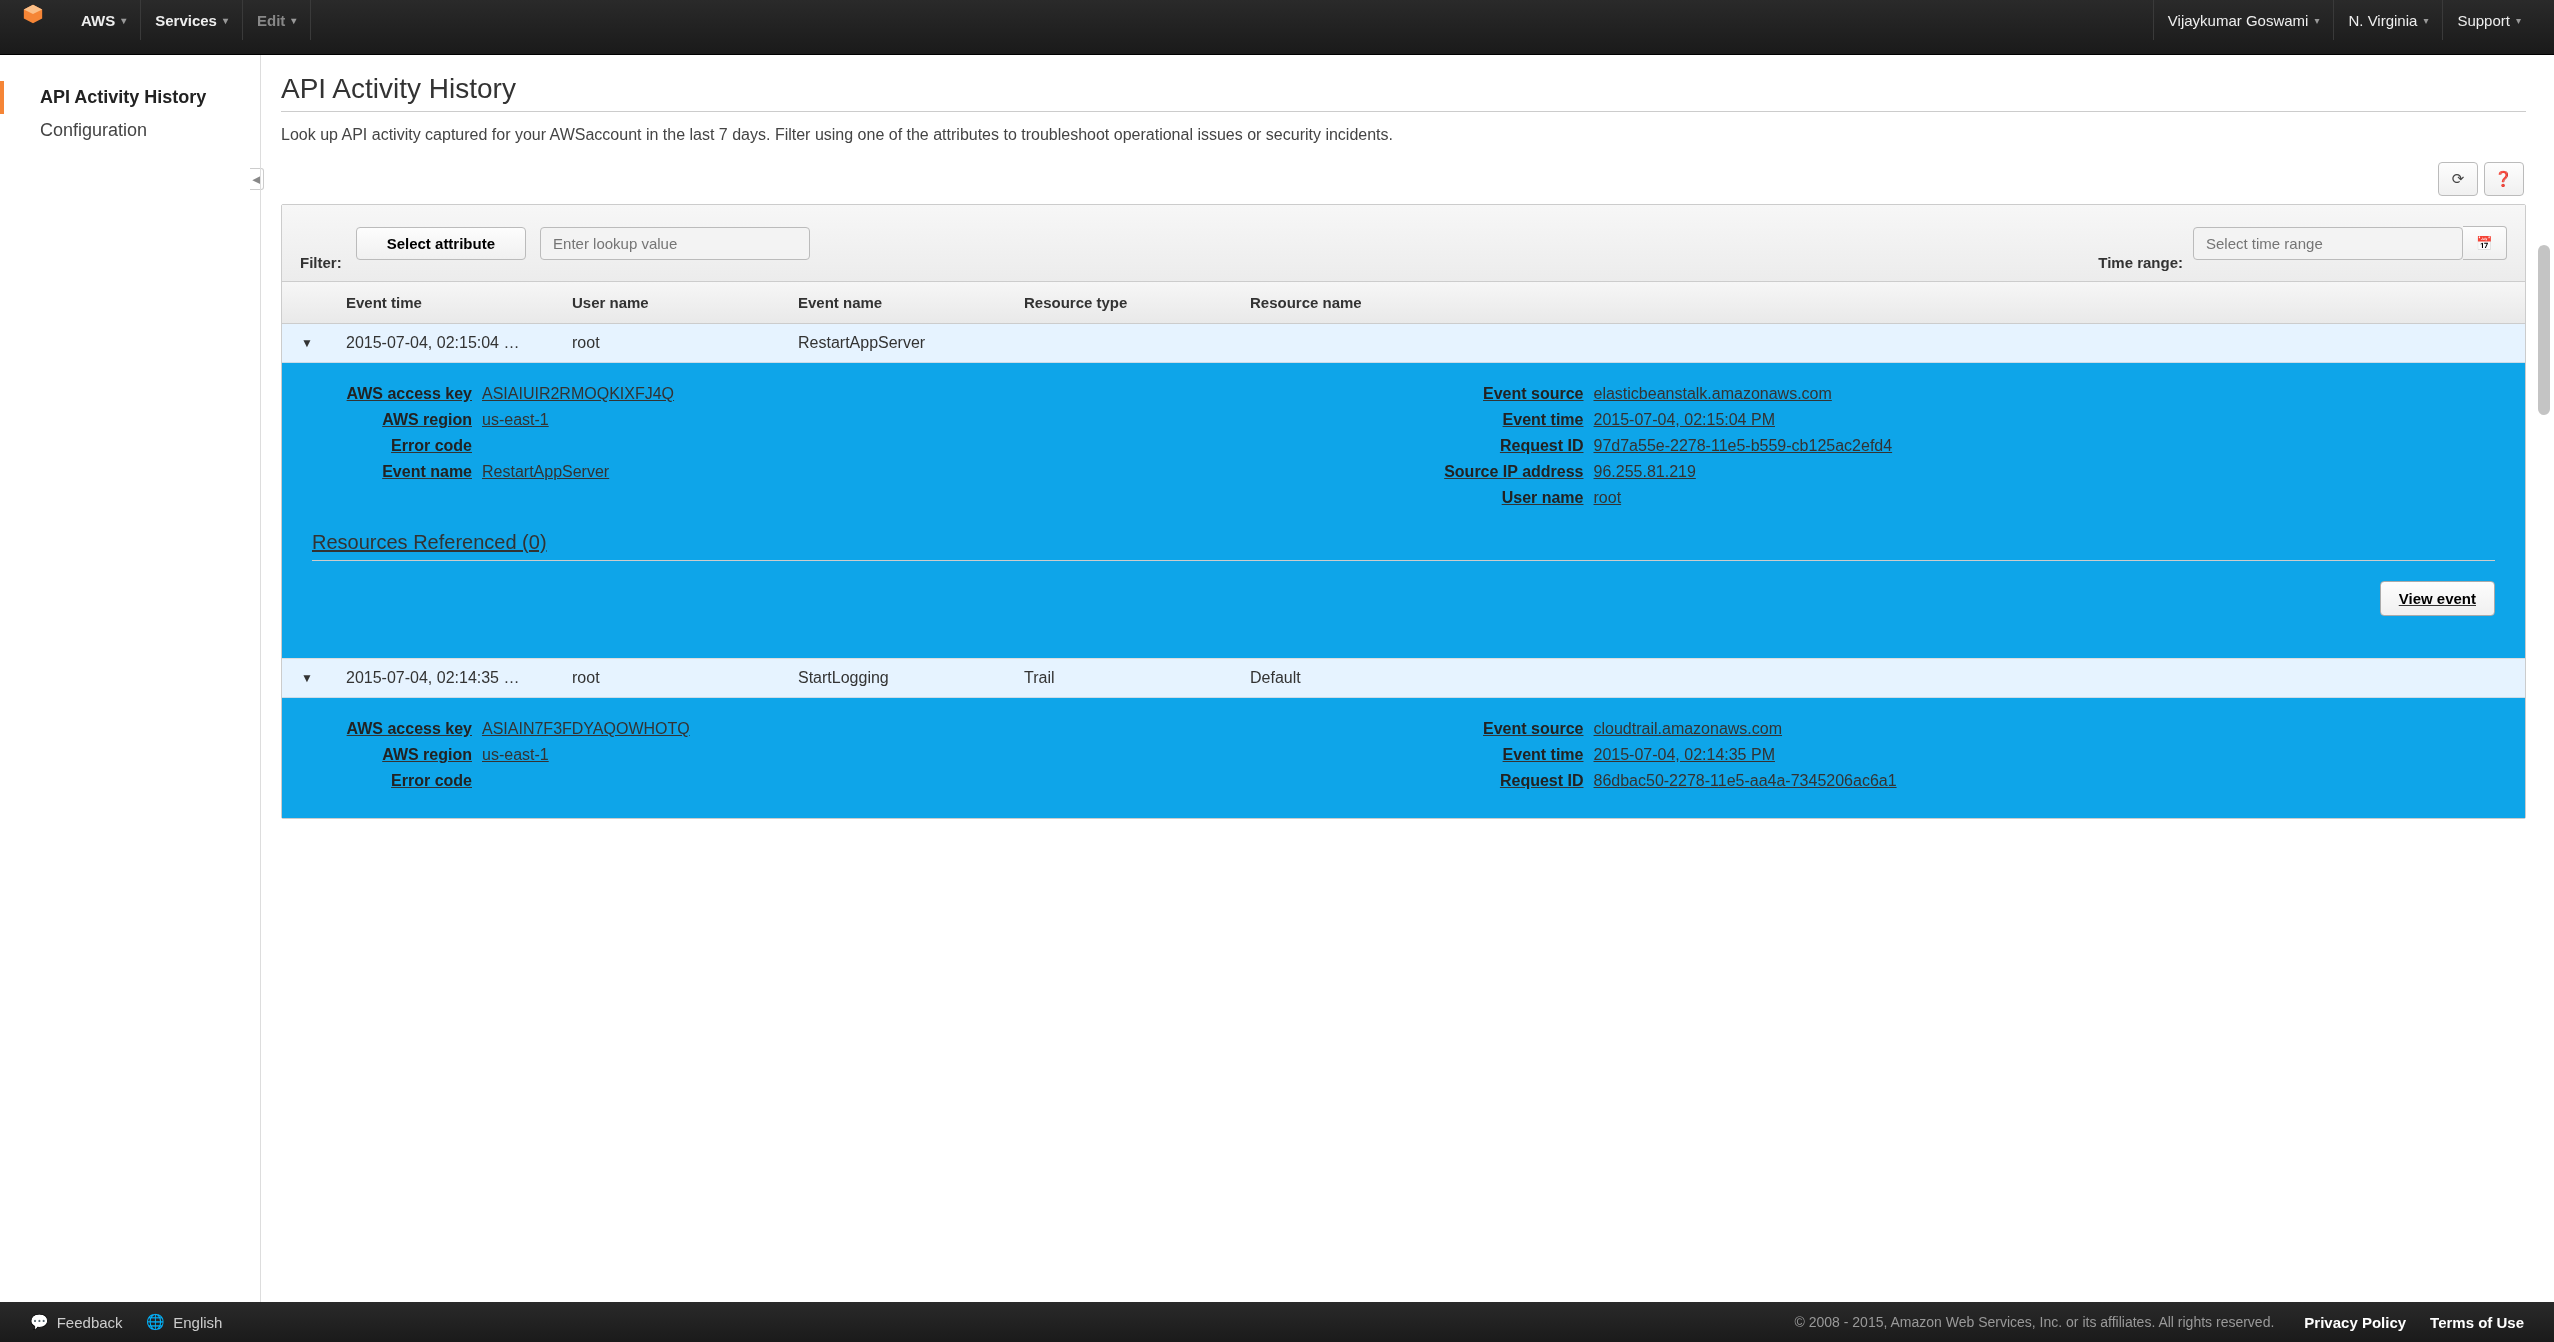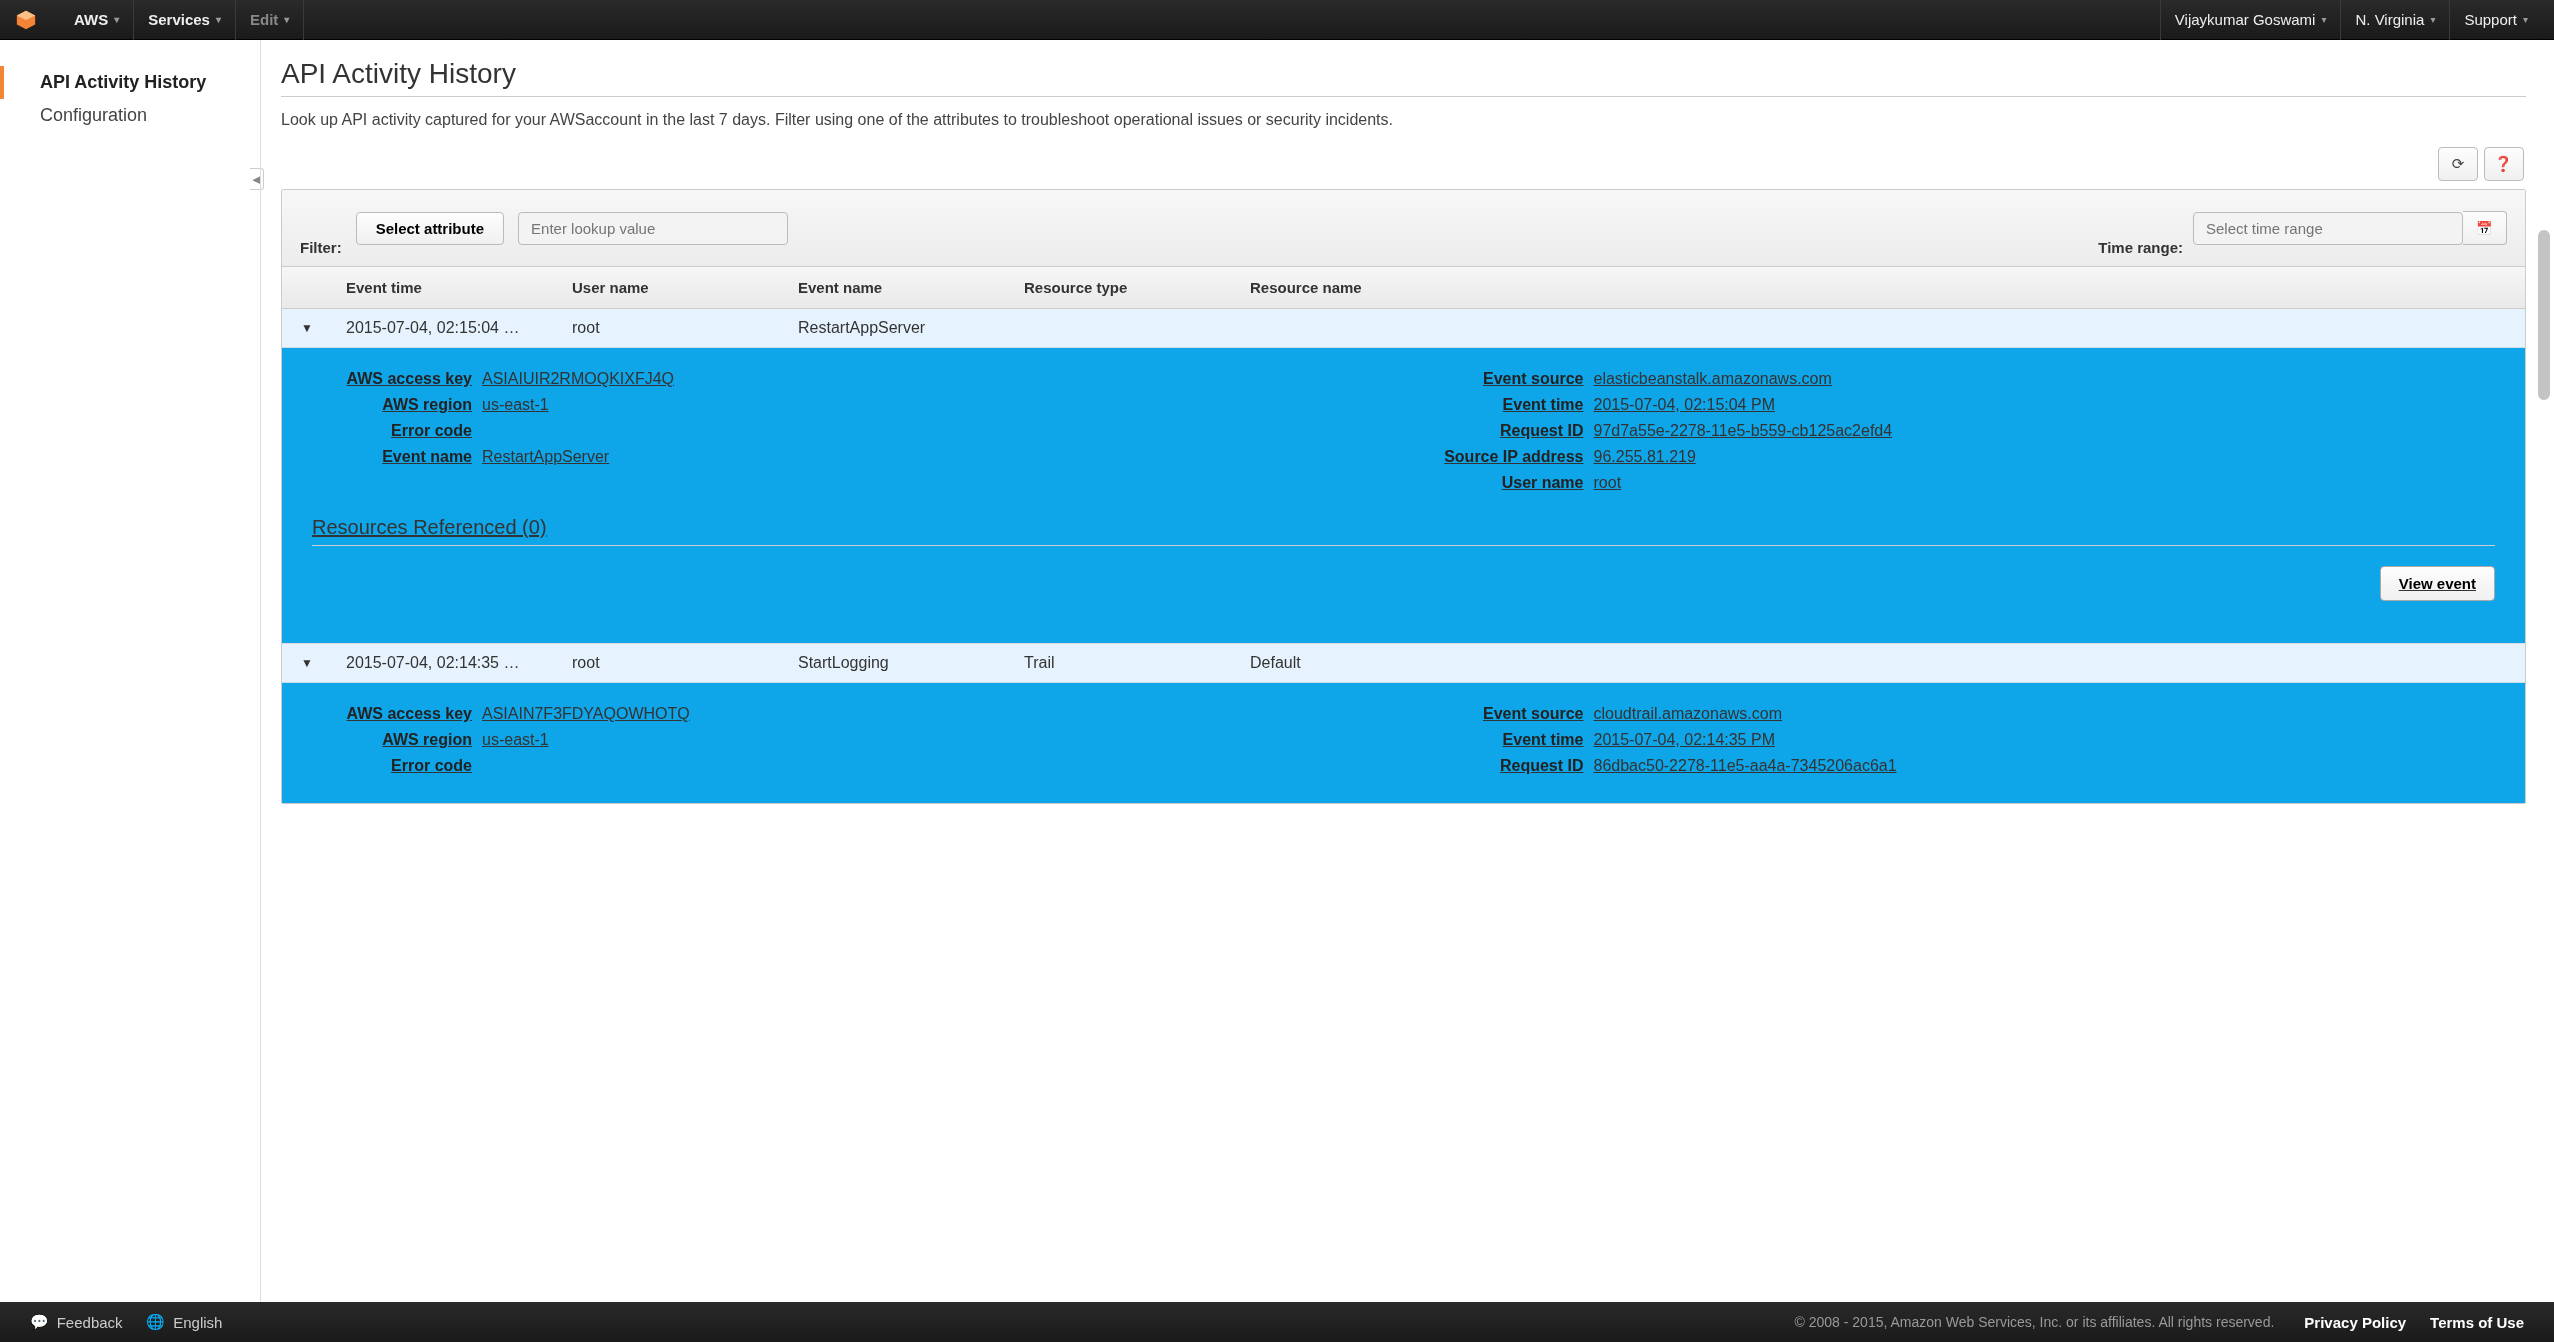--- a/index.html
+++ b/index.html
@@ -1,19 +1,19 @@
 <!DOCTYPE html>
 <html><head>
 <meta charset="utf-8">
 <style>
 * { box-sizing: border-box; margin: 0; padding: 0; }
 body { font-family: "Helvetica Neue", Helvetica, Arial, sans-serif; font-size: 14px; color: #333; background: #fff; }
 
 
-.top-nav { height: 40px; background: linear-gradient(#2a2a2a,#1a1a1a); color: #ddd; display: flex; align-items: center; padding: 0 12px; font-size: 15px; border-bottom: 1px solid #000; }
+.top-nav { height: 55px; background: linear-gradient(#2a2a2a,#1a1a1a); color: #ddd; display: flex; align-items: flex-start; padding: 0 19px; font-size: 15px; border-bottom: 1px solid #000; }
 .top-nav .logo { width: 28px; height: 28px; margin-right: 20px; display:flex; align-items:center; justify-content:center; }
 .top-nav .nav-item { color: #eee; padding: 0 14px; height: 40px; display: flex; align-items: center; cursor: pointer; border-right: 1px solid #3a3a3a; font-weight: bold;}
 .top-nav .nav-item.dim { color: #888; }
 .top-nav .spacer { flex: 1; }
 .top-nav .caret { margin-left: 6px; font-size: 10px; color: #999;}
 
 
 .page { display: flex; min-height: calc(100vh - 80px); }
 .sidebar { width: 260px; padding: 26px 0 0 0; }
 .sidebar-item { padding: 6px 18px 6px 40px; font-size: 18px; color: #444; cursor: pointer; }
@@ -23,21 +23,21 @@
 .main { flex: 1; padding: 18px 28px 0 20px; border-left: 1px solid #ddd; position:relative; overflow:hidden;}
 .page-title { font-size: 28px; font-weight: 400; color: #333; padding-bottom: 6px; border-bottom: 1px solid #ccc; margin-bottom: 14px; }
 .page-desc { font-size: 16px; color: #444; margin-bottom: 18px; }
 
 .toolbar-top { display:flex; justify-content:flex-end; gap:6px; margin-bottom:8px; padding-right:2px;}
 .icon-btn { width:40px; height:34px; border:1px solid #bbb; border-radius:4px; background:linear-gradient(#fdfdfd,#f0f0f0); display:flex;align-items:center;justify-content:center;cursor:pointer; font-size:15px; color:#444;}
 
 .panel { border: 1px solid #ccc; border-radius: 2px; }
 .filter-bar { background: linear-gradient(#f7f7f7,#ececec); padding: 10px 18px; display:flex; align-items:center; gap:14px; border-bottom:1px solid #ccc;}
 .filter-bar .lbl { font-weight: bold; font-size:15px;margin-top:39px; }
-.filter-bar .select-btn { padding: 7px 19px; border:1px solid #bbb; border-radius:4px; background:linear-gradient(#fdfdfd,#f0f0f0); font-weight:bold; font-size:15px; cursor:pointer;}
+.filter-bar .select-btn { padding: 7px 30px; border:1px solid #bbb; border-radius:4px; background:linear-gradient(#fdfdfd,#f0f0f0); font-weight:bold; font-size:15px; cursor:pointer;}
 .filter-bar input[type=text] { padding: 7px 12px; border:1px solid #bbb; border-radius:4px; font-size:15px; width:270px; background:#f3f3f3; color:#14532d;}
 .filter-bar .range-wrap { display:flex; align-items:center; margin-left:auto;}
 .filter-bar .range-input { width:380px; padding:7px 12px; border:1px solid #bbb; border-radius:4px 0 0 4px; font-size:15px; background:#fff;}
 .filter-bar .cal-btn { width:44px; height:34px; border:1px solid #bbb; border-left:none;border-radius:0 4px 4px 0;background:linear-gradient(#fdfdfd,#f0f0f0);display:flex;align-items:center;justify-content:center;cursor:pointer;}
 
 .table-head { display:flex; background:linear-gradient(#f6f6f6,#e9e9e9); border-bottom:1px solid #ccc; font-weight:bold; font-size:15px; color:#333;}
 .table-head .th { padding: 12px 14px; }
 .col-expand{ width:50px; }
 .col-time{ width:226px; }
 .col-user{ width:226px; }

